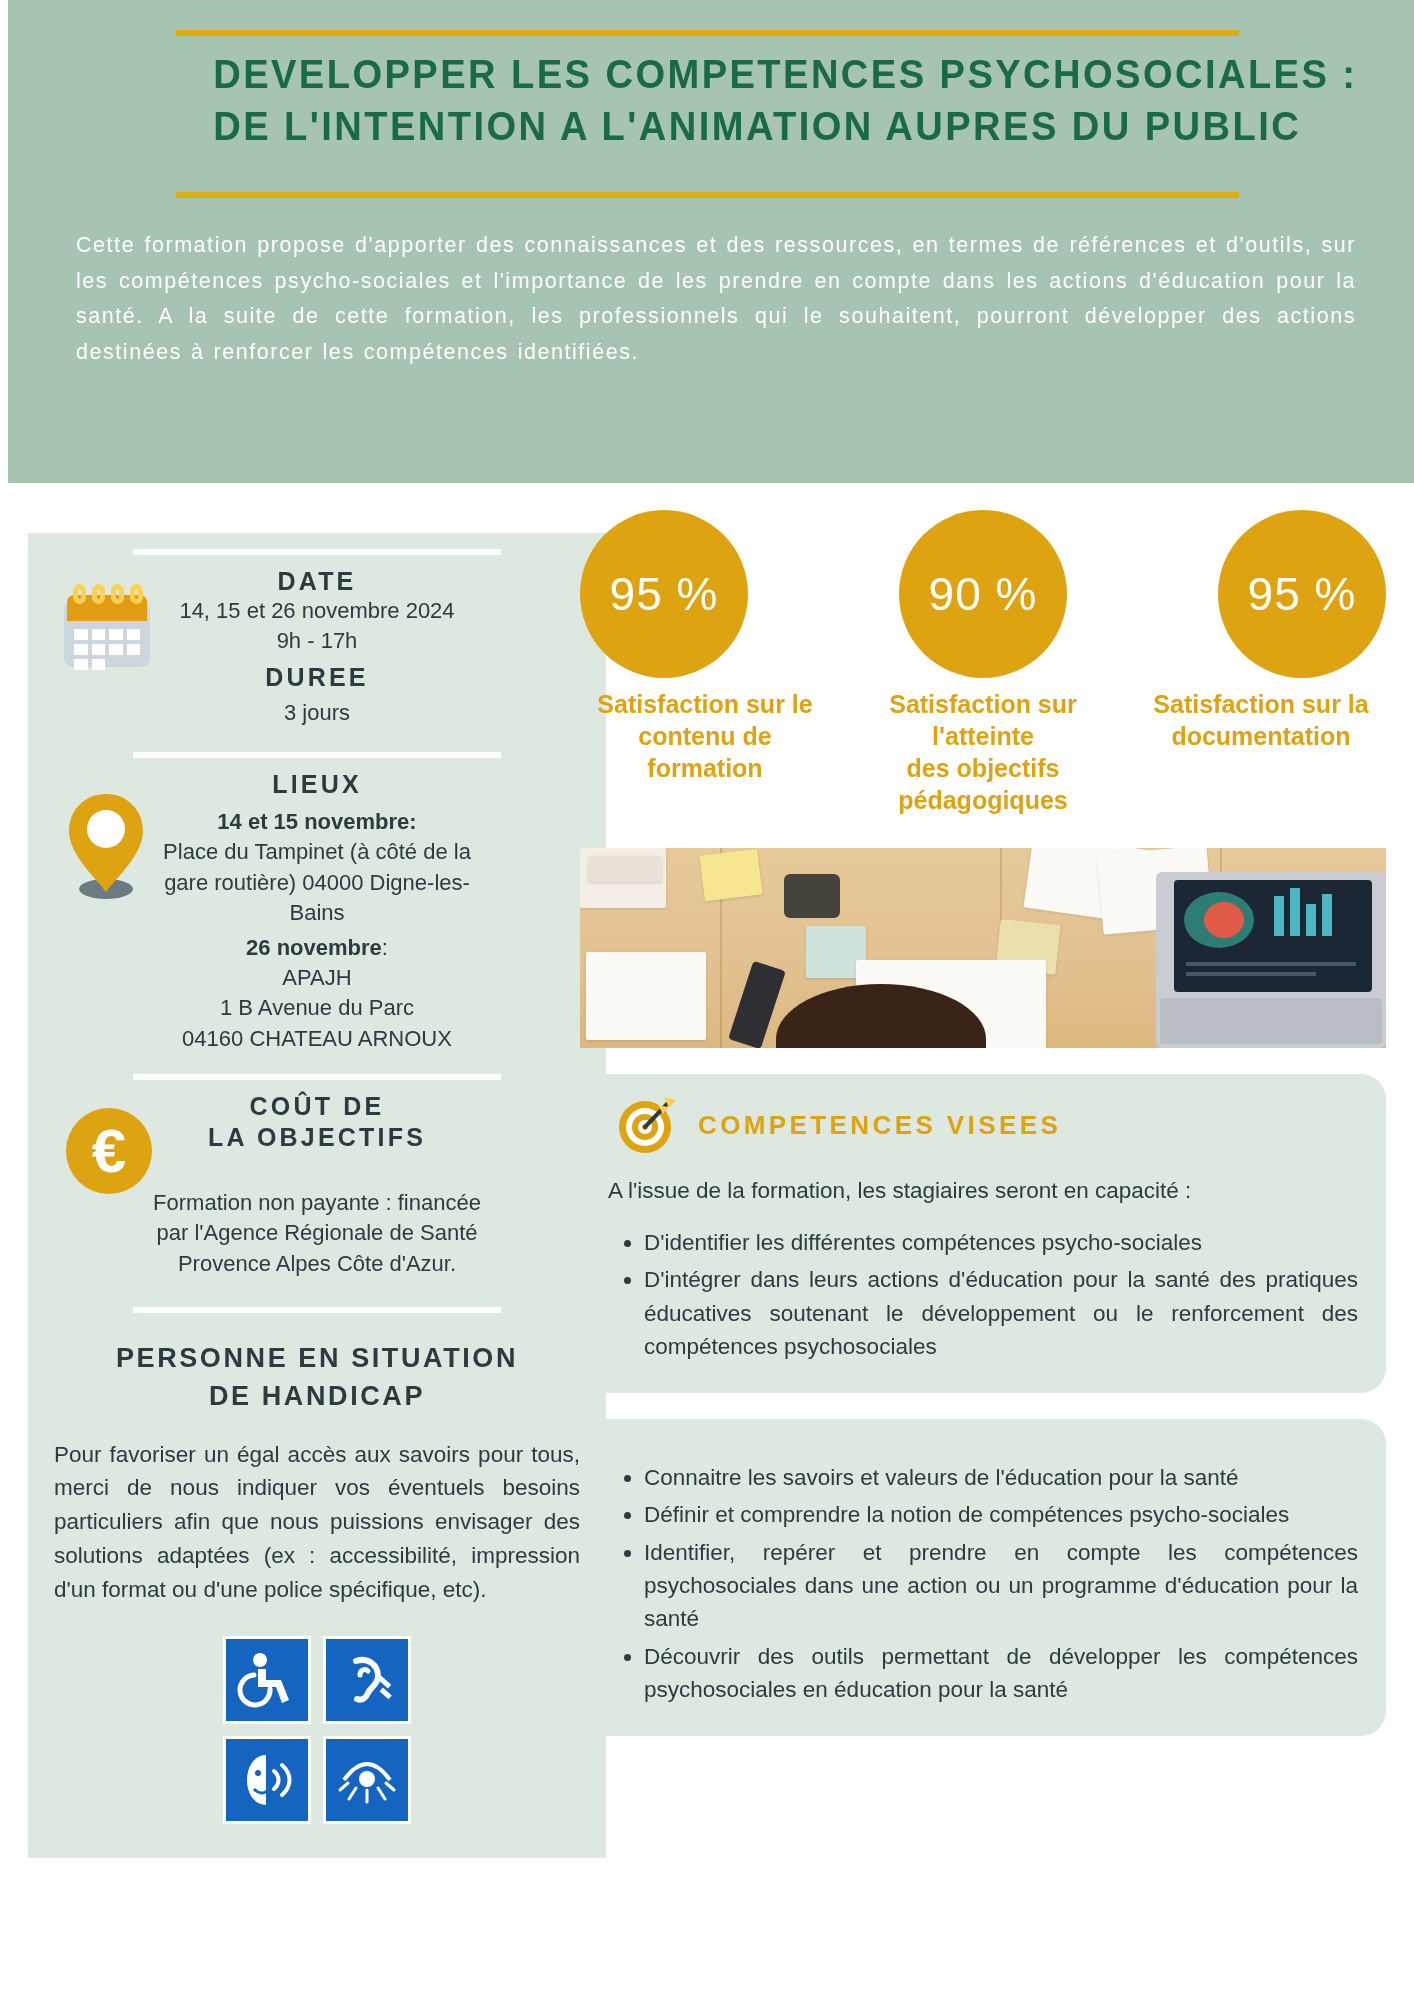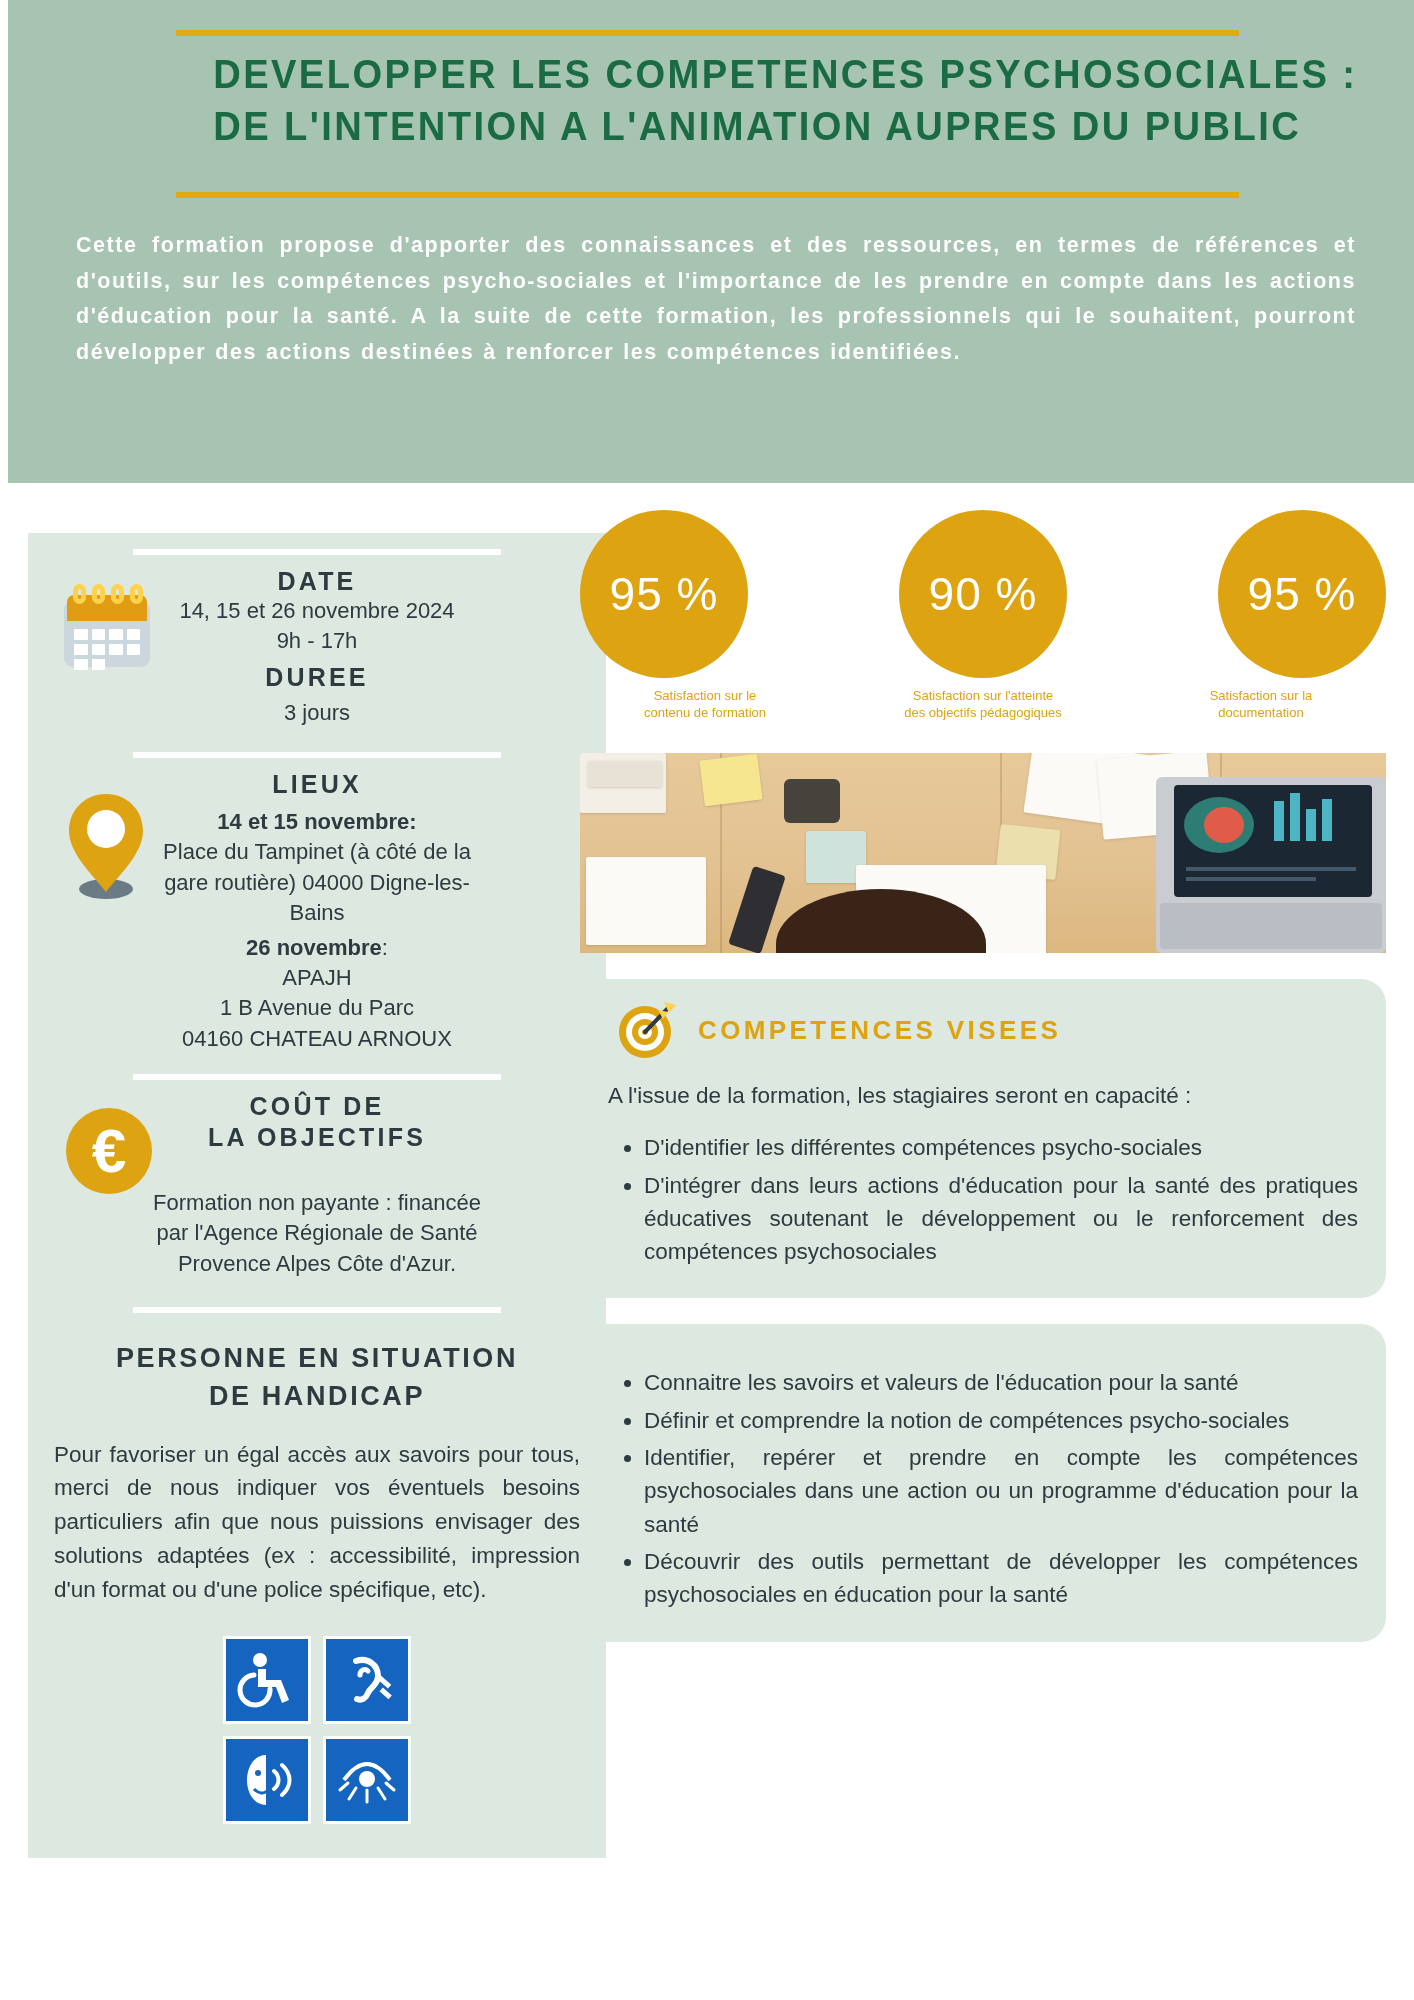--- a/index.html
+++ b/index.html
@@ -51,21 +51,21 @@
     letter-spacing: 2.6px;
     transform: scaleX(0.93);
     transform-origin: center top;
   }
   .title .ln { display: block; white-space: nowrap; }
   .intro {
     position: absolute;
     left: 68px; top: 228px;
     width: 1280px;
     color: #ffffff;
-    font-weight: bold;
+    font-weight: normal;
     font-size: 21.5px;
     line-height: 1.66;
     letter-spacing: 1.55px;
     text-align: justify;
     text-align-last: left;
     word-spacing: 1.5px;
   }
 
   
   .left-col {
@@ -189,22 +189,22 @@
     background: #dda311;
     color: #ffffff;
     font-size: 46px;
     display: flex; align-items: center; justify-content: center;
     margin: 0 auto;
     letter-spacing: 1px;
   }
   .stat .cap {
     margin-top: 10px;
     color: #dda311;
-    font-weight: normal;
-    font-size: 13px;
+    font-weight: bold;
+    font-size: 25px;
     line-height: 1.28;
   }
   .stat:nth-child(1) .circle { margin-left: 0; margin-right: auto; }
   .stat:nth-child(3) .circle { margin-left: auto; margin-right: 0; }
 
   
   .photo {
     position: relative;
     margin-top: 32px;
     width: 806px; height: 200px;

